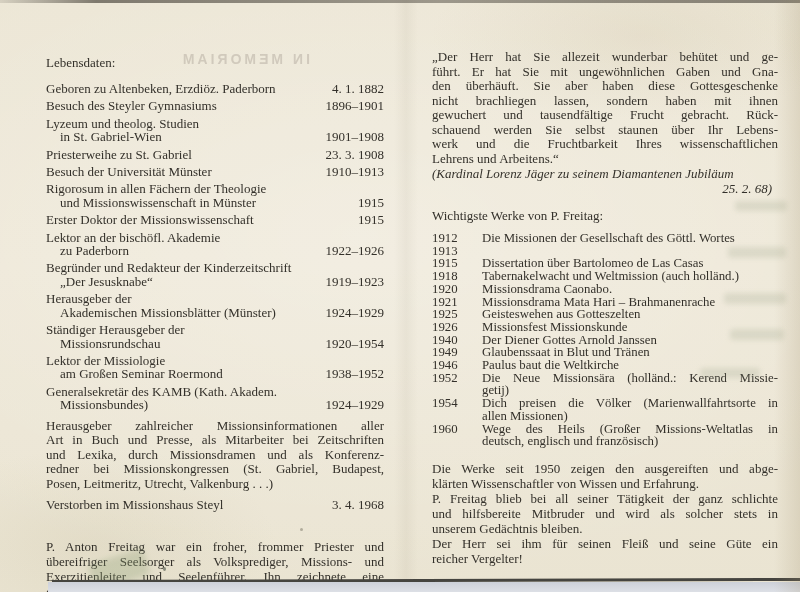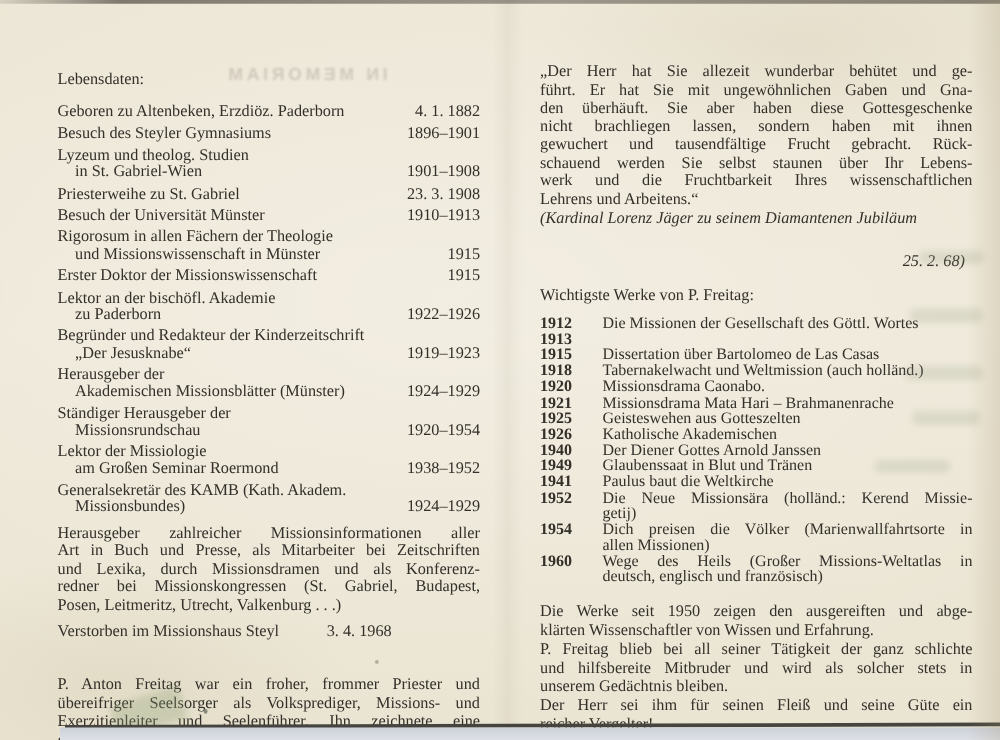--- a/index.html
+++ b/index.html
@@ -39,35 +39,35 @@
   
   .col{position:absolute;}
   #left-col{left:46px;top:56px;width:338px;font-size:13px;}
   #right-col{left:432px;top:50px;width:346px;font-size:13px;}
   .heading{margin:0 0 12px 0;line-height:14px;}
   
   .event{margin-bottom:4px;line-height:13.4px;}
   .evline{white-space:nowrap;}
   .cont{padding-left:14px;}
   .evrow{display:flex;justify-content:space-between;}
-  .evdate{white-space:nowrap;padding-left:8px;margin-left:30px;}
+  .evdate{white-space:nowrap;padding-left:8px;}
   
   .para{line-height:14.6px;}
   .para .line.stretch{text-align:justify;text-align-last:justify;}
   #publisher-para{margin-top:7px;}
-  #death-row{display:flex;margin-top:6px;line-height:14px;}
+  #death-row{display:flex;justify-content:space-between;margin-top:6px;line-height:14px;gap:48px;}
   #obituary-para{margin-top:27px;line-height:15px;}
   
   #quote-para{line-height:14.5px;}
   .attr{font-style:italic;line-height:15px;}
-  .attr2{text-align:right;padding-right:6px;margin-top:20px;}
+  .attr2{text-align:right;padding-right:6px;}
   #works-heading{margin:13px 0 9px 0;line-height:14px;}
   #works-list{line-height:12.7px;font-size:12.8px;}
   .work{display:flex;margin:0;}
-  .wyear{flex:none;width:32px;padding-right:18px;font-weight:bold;}
+  .wyear{flex:none;width:32px;padding-right:18px;}
   .wtitle{flex:1;}
   .wtitle .line.stretch{text-align:justify;text-align-last:justify;}
   #closing-para{margin-top:13px;line-height:15px;}
 </style>
 </head>
 <body>
 
 <div id="scan">
 
   <div class="ghost-text">IN MEMORIAM</div>
@@ -238,37 +238,37 @@
         </div>
         <div class="work">
           <span class="wyear">1925</span>
           <div class="wtitle">
             <div class="line">Geisteswehen aus Gotteszelten</div>
           </div>
         </div>
         <div class="work">
           <span class="wyear">1926</span>
           <div class="wtitle">
-            <div class="line">Katholische Akademischen</div>
+            <div class="line">Missionsfest Missionskunde</div>
           </div>
         </div>
         <div class="work">
           <span class="wyear">1940</span>
           <div class="wtitle">
             <div class="line">Der Diener Gottes Arnold Janssen</div>
           </div>
         </div>
         <div class="work">
           <span class="wyear">1949</span>
           <div class="wtitle">
             <div class="line">Glaubenssaat in Blut und Tränen</div>
           </div>
         </div>
         <div class="work">
-          <span class="wyear">1941</span>
+          <span class="wyear">1946</span>
           <div class="wtitle">
             <div class="line">Paulus baut die Weltkirche</div>
           </div>
         </div>
         <div class="work">
           <span class="wyear">1952</span>
           <div class="wtitle">
             <div class="line stretch">Die Neue Missionsära (holländ.: Kerend Missie-</div>
             <div class="line">getij)</div>
           </div>

